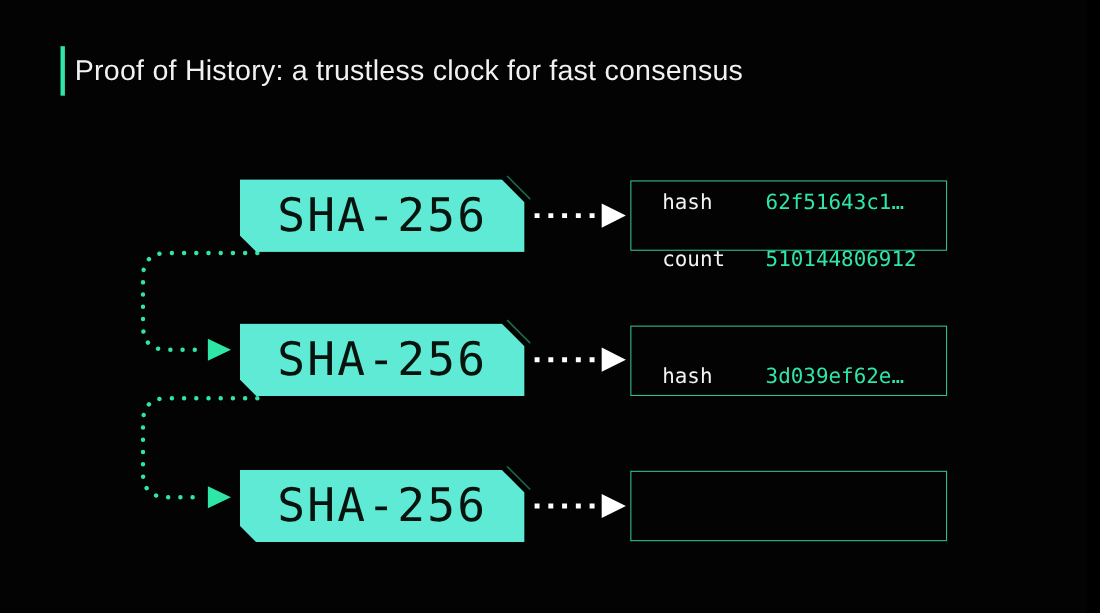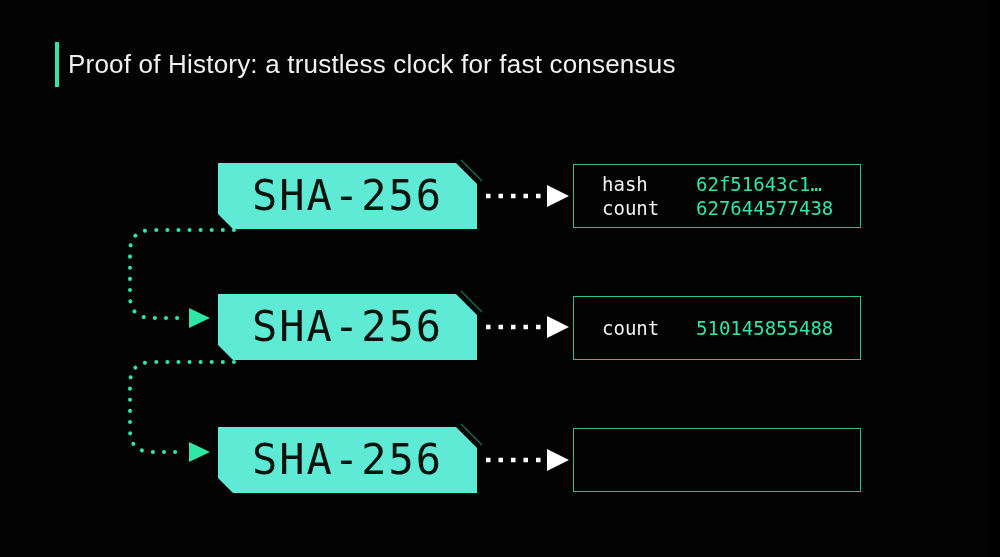--- a/index.html
+++ b/index.html
@@ -28,21 +28,21 @@
   
   .hash-box{
     position:absolute;left:573px;width:258px;height:62px;
     border:1px solid #2EBD8C;box-sizing:content-box;
     display:flex;flex-direction:column;justify-content:center;
     padding-left:28px;gap:1px;
   }
   .box-1{top:164px}.box-2{top:296px}.box-3{top:428px}
   .hline{
     font-family:"DejaVu Sans Mono","Liberation Mono",monospace;
-    font-size:19px;line-height:23px;white-space:nowrap;
+    font-size:19px;line-height:23px;white-space:nowrap;margin-top:28px;
   }
   .hline .lbl{display:inline-block;width:94px;color:#F2F2F2;}
   .hline .val{color:#2FE6A7;}
   
   .overlay{position:absolute;left:0;top:0;pointer-events:none;}
 </style>
 </head>
 <body>
 
 <div class="canvas">
@@ -86,21 +86,21 @@
   </div>
   <div class="sha-block sha-2">
     <span class="sha-label">SHA-256</span>
   </div>
   <div class="sha-block sha-3">
     <span class="sha-label">SHA-256</span>
   </div>
 
   <div class="hash-box box-1">
     <div class="hline"><span class="lbl">hash</span><span class="val">62f51643c1…</span></div>
-    <div class="hline"><span class="lbl">count</span><span class="val">627644577438</span></div>
+    <div class="hline"><span class="lbl">count</span><span class="val">510144806912</span></div>
   </div>
   <div class="hash-box box-2">
-    <div class="hline"><span class="lbl">count</span><span class="val">510145855488</span></div>
+    <div class="hline"><span class="lbl">hash</span><span class="val">3d039ef62e…</span></div>
   </div>
   <div class="hash-box box-3">
   </div>
 
 </div>
 
 </body></html>

